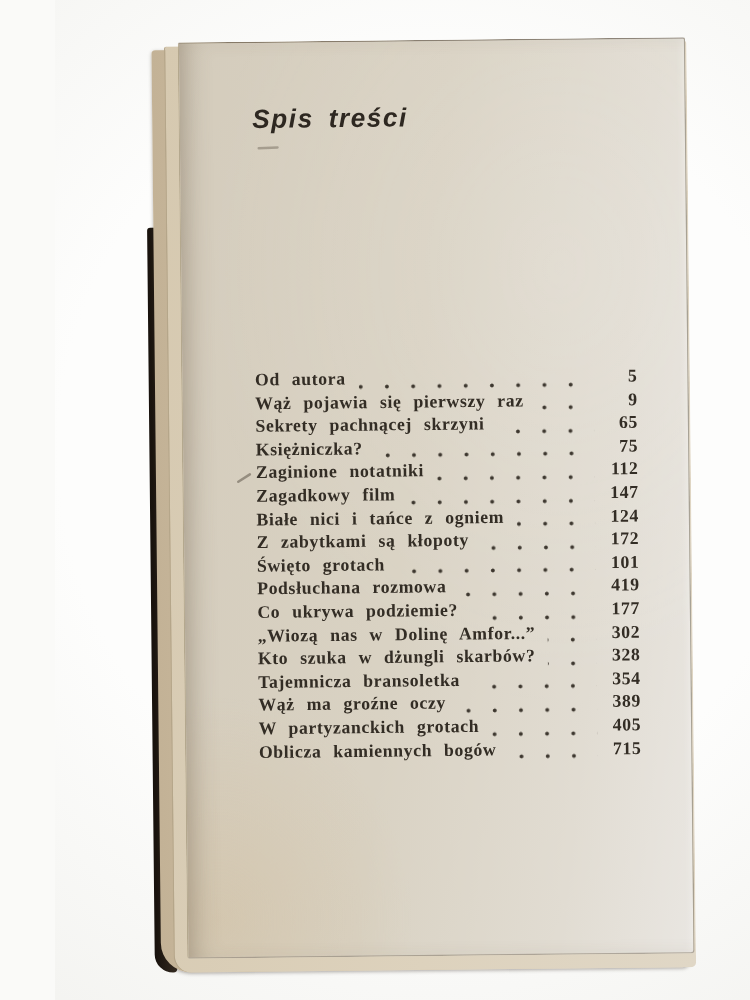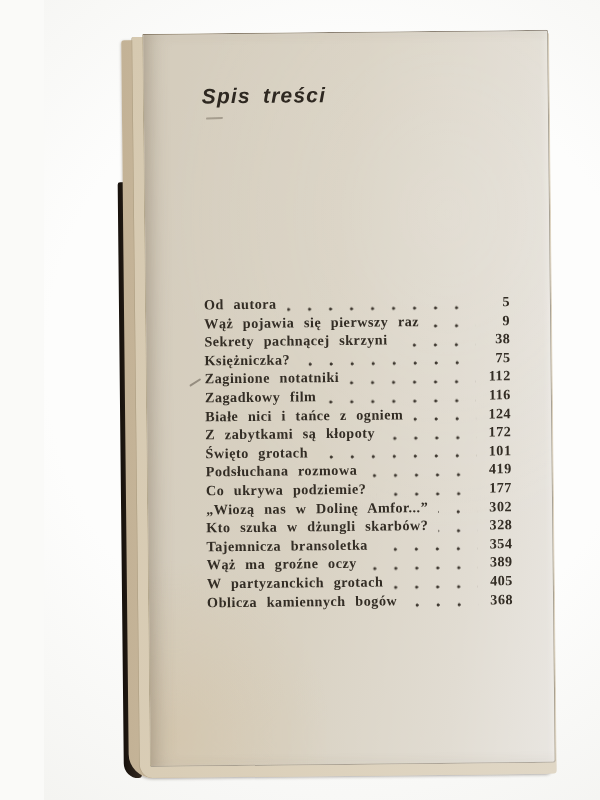--- a/index.html
+++ b/index.html
@@ -154,39 +154,39 @@
 
           <div class="toc-row">
             <span class="toc-title">Wąż pojawia się pierwszy raz</span>
             <span class="dot-leader"></span>
             <span class="toc-page-num">9</span>
           </div>
 
           <div class="toc-row">
             <span class="toc-title">Sekrety pachnącej skrzyni</span>
             <span class="dot-leader"></span>
-            <span class="toc-page-num">38</span>
+            <span class="toc-page-num">65</span>
           </div>
 
           <div class="toc-row">
             <span class="toc-title">Księżniczka?</span>
             <span class="dot-leader"></span>
             <span class="toc-page-num">75</span>
           </div>
 
           <div class="toc-row">
             <span class="toc-title">Zaginione notatniki</span>
             <span class="dot-leader"></span>
             <span class="toc-page-num">112</span>
           </div>
 
           <div class="toc-row">
             <span class="toc-title">Zagadkowy film</span>
             <span class="dot-leader"></span>
-            <span class="toc-page-num">116</span>
+            <span class="toc-page-num">147</span>
           </div>
 
           <div class="toc-row">
             <span class="toc-title">Białe nici i tańce z ogniem</span>
             <span class="dot-leader"></span>
             <span class="toc-page-num">124</span>
           </div>
 
           <div class="toc-row">
             <span class="toc-title">Z zabytkami są kłopoty</span>
@@ -238,19 +238,19 @@
 
           <div class="toc-row">
             <span class="toc-title">W partyzanckich grotach</span>
             <span class="dot-leader"></span>
             <span class="toc-page-num">405</span>
           </div>
 
           <div class="toc-row">
             <span class="toc-title">Oblicza kamiennych bogów</span>
             <span class="dot-leader"></span>
-            <span class="toc-page-num">368</span>
+            <span class="toc-page-num">715</span>
           </div>
         </div>
       <div class="pencil-mark"></div>
     </div>
   </div>
 </div>
 
 </body></html>

